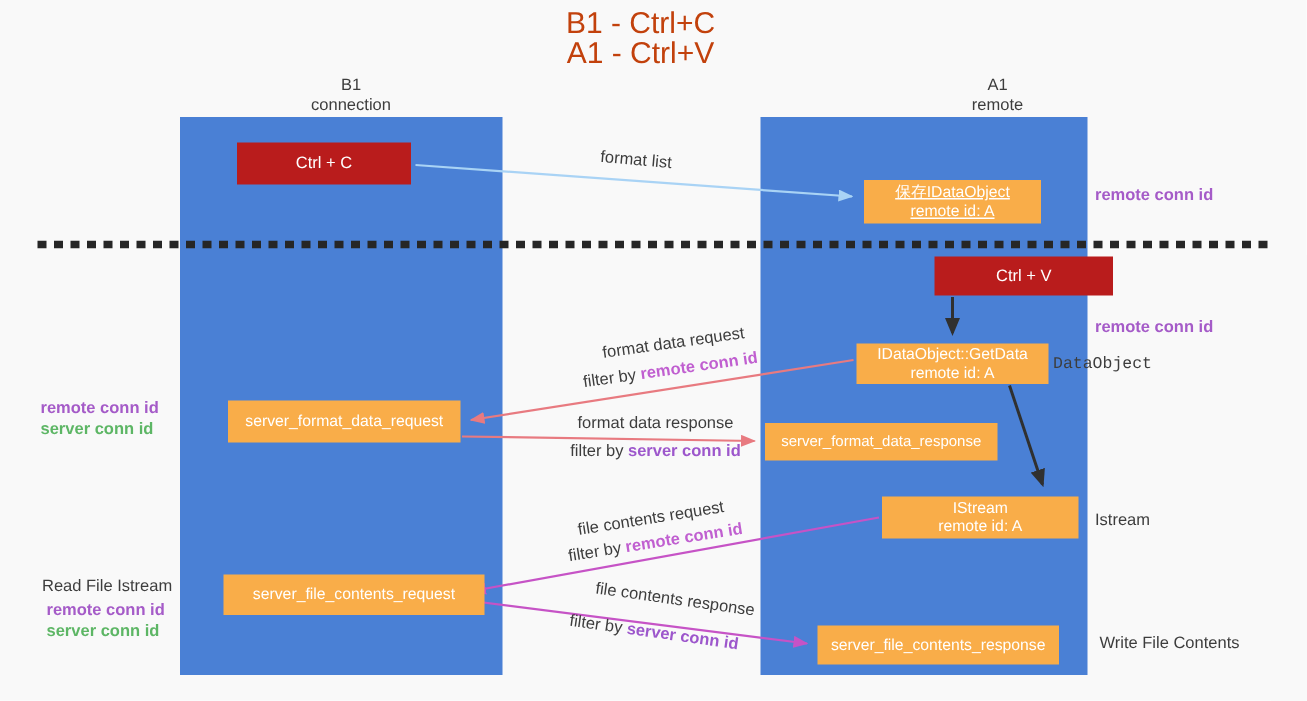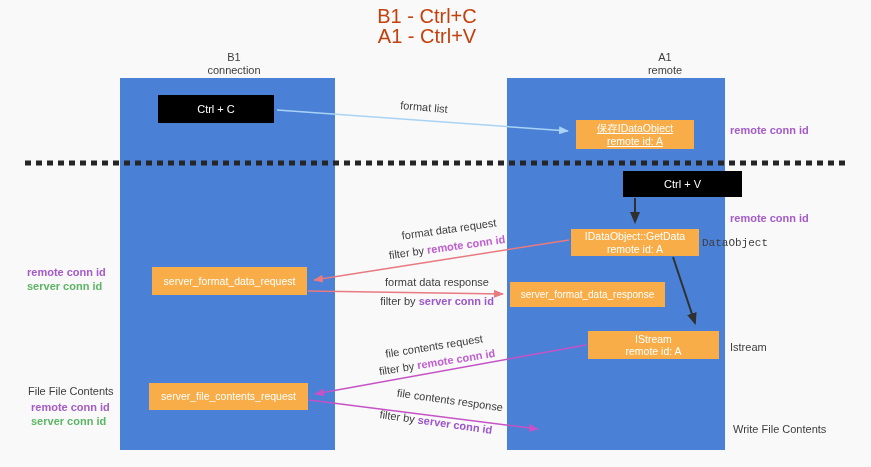--- a/index.html
+++ b/index.html
@@ -20,31 +20,31 @@
   #hdr-a1 { left:618px; top:51px;margin-left:47px; }
   .lane { position:absolute; top:78px; height:372px; background:#4a80d5; }
   #lane-b1 { left:120px; width:215px; }
   #lane-a1 { left:507px; width:218px; }
   svg.overlay { position:absolute; left:0; top:0; width:871px; height:467px; pointer-events:none; }
   .node {
     position:absolute; display:flex; flex-direction:column;
     align-items:center; justify-content:center;
     color:#fff; font-size:11px; line-height:13px; text-align:center; white-space:nowrap;
   }
-  .green  { background:#000000; }
+  .green  { background:#b91c1c; }
   .orange { background:#f9ad49; }
   .two-line { font-size:10.5px; line-height:12.5px; }
   #n-ctrl-c  { left:158px; top:95px;  width:116px; height:28px; }
   #n-save    { left:576px; top:120px; width:118px; height:29px;text-decoration:underline; }
   #n-ctrl-v  { left:576px; top:171px; width:119px; height:26px;margin-left:47px; }
   #n-getdata { left:571px; top:229px; width:128px; height:27px; }
   #n-sfdreq  { left:152px; top:267px; width:155px; height:28px; font-size:10.5px;text-align:right; }
   #n-sfdres  { left:510px; top:282px; width:155px; height:25px; font-size:10px; }
   #n-istream { left:588px; top:331px; width:131px; height:28px; }
-  #n-sfcreq  { left:149px; top:383px; width:159px; height:27px; font-size:10.5px; }
+  #n-sfcreq  { left:149px; top:383px; width:174px; height:27px; font-size:10.5px; }
   #n-sfcres  { left:545px; top:417px; width:161px; height:26px; font-size:10.5px; }
   .side-label { position:absolute; font-size:11px; line-height:14px; color:#3d3d3d; white-space:nowrap; }
   .bold-purple { color:#a55bc8; font-weight:bold; }
   .bold-green  { color:#5db665; font-weight:bold; }
   #sl-remote1    { left:730px; top:123px; }
   #sl-remote2    { left:730px; top:211px; }
   #sl-dataobject { left:702px; top:236px;font-family:Liberation Mono, monospace; }
   #sl-istream    { left:730px; top:340px; }
   #sl-write      { left:733px; top:422px; }
   #sl-legend1    { left:27px;  top:265px; }
@@ -140,32 +140,35 @@
 
   <div class="node orange two-line" id="n-istream">
     <span>IStream</span>
     <span>remote id: A</span>
   </div>
 
   <div class="node orange" id="n-sfcreq">
     <span>server_file_contents_request</span>
   </div>
 
+  <div class="node orange" id="n-sfcres">
+    <span>server_file_contents_response</span>
+  </div>
 
   <div class="side-label bold-purple" id="sl-remote1">remote conn id</div>
   <div class="side-label bold-purple" id="sl-remote2">remote conn id</div>
   <div class="side-label" id="sl-dataobject">DataObject</div>
   <div class="side-label" id="sl-istream">Istream</div>
   <div class="side-label" id="sl-write">Write File Contents</div>
 
   <div class="side-label" id="sl-legend1">
     <div class="bold-purple">remote conn id</div>
     <div class="bold-green">server conn id</div>
   </div>
-  <div class="side-label" id="sl-read">File File Contents</div>
+  <div class="side-label" id="sl-read">Read File Istream</div>
   <div class="side-label" id="sl-legend2">
     <div class="bold-purple">remote conn id</div>
     <div class="bold-green">server conn id</div>
   </div>
 
   <div class="edge-label" id="el-format-list">format list</div>
 
   <div class="edge-label" id="el-fdr1">format data request</div>
   <div class="edge-label" id="el-fdr2">
     <span>filter by </span><span class="hl-magenta">remote conn id</span>

